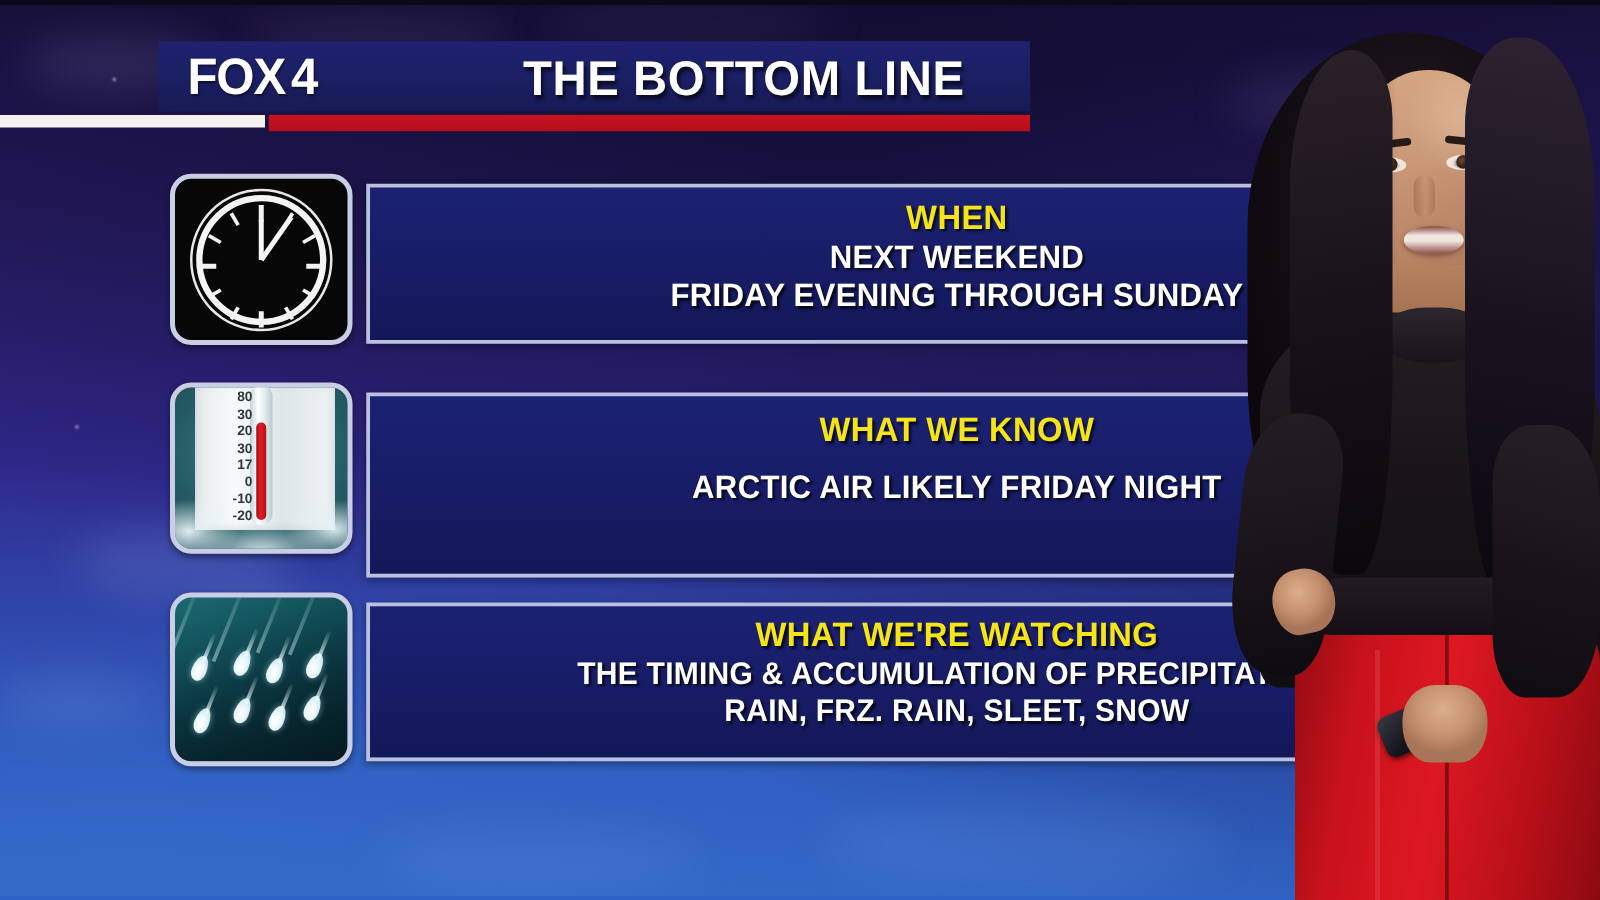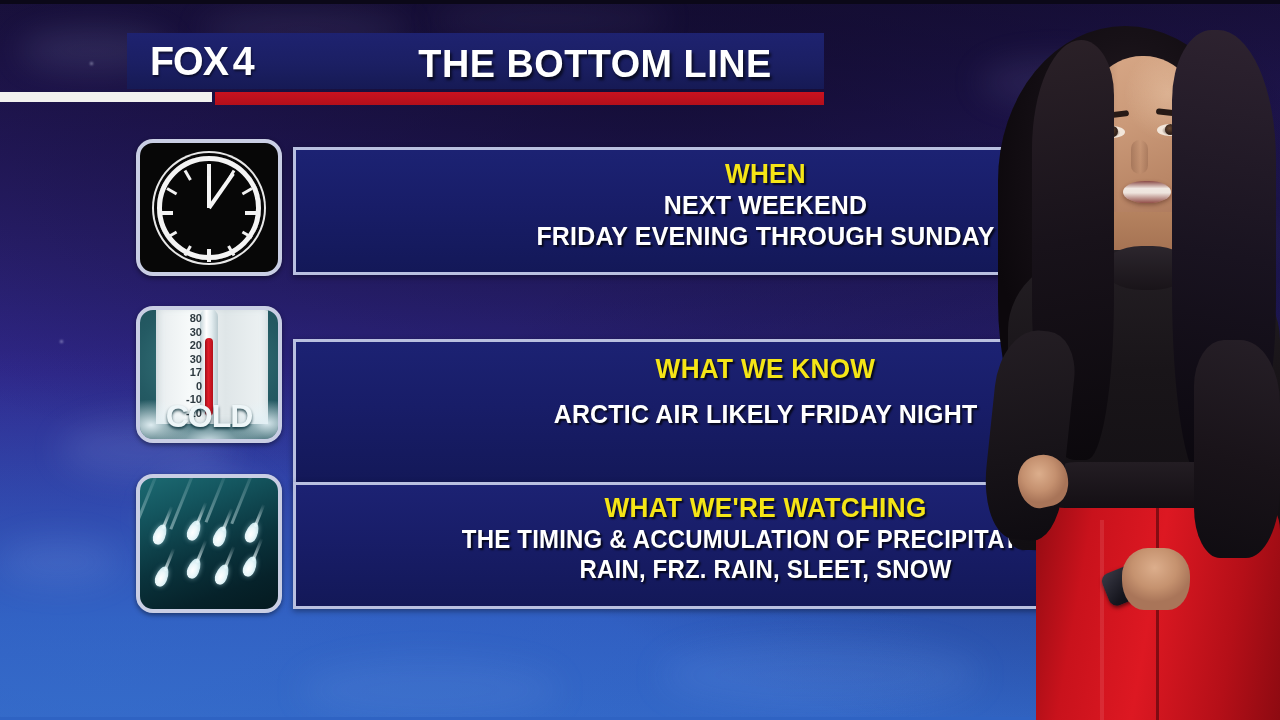--- a/index.html
+++ b/index.html
@@ -172,21 +172,21 @@
 
   
   .panel{
     position:absolute; left:157px; top:8px;
     width:945px;
     border:3px solid #b9c0e0;
     background:linear-gradient(180deg,#1c2273 0%,#181d68 45%,#131858 100%);
     box-shadow:0 2px 6px rgba(0,0,0,.4);
   }
   #row1 .panel{ height:128px; }
-  #row2 .panel{ height:148px;margin-top:25px; }
+  #row2 .panel{ height:148px; }
   #row3 .panel{ height:127px; }
 
   .panel-inner{ position:absolute; left:0; right:0; top:0; padding-top:9px; text-align:center; }
   #row2 .panel-inner{ padding-top:12px; }
   #row3 .panel-inner{ padding-top:8px; }
 
   .ph{
     font-size:27px; font-weight:bold; color:#f5e516;
     letter-spacing:.3px; line-height:31px;
     text-shadow:2px 2px 2px rgba(0,0,0,.75);
@@ -398,21 +398,20 @@
         <div>80</div>
         <div>30</div>
         <div>20</div>
         <div>30</div>
         <div>17</div>
         <div>0</div>
         <div>-10</div>
         <div>-20</div>
       </div>
       <div class="th-ice"></div>
-      <div class="th-cold">COLD</div>
     </div>
     <div class="panel">
       <div class="panel-inner">
         <div class="ph">WHAT WE KNOW</div>
         <div class="pl">ARCTIC AIR LIKELY FRIDAY NIGHT</div>
       </div>
     </div>
   </div>
 
   <div class="row" id="row3">

